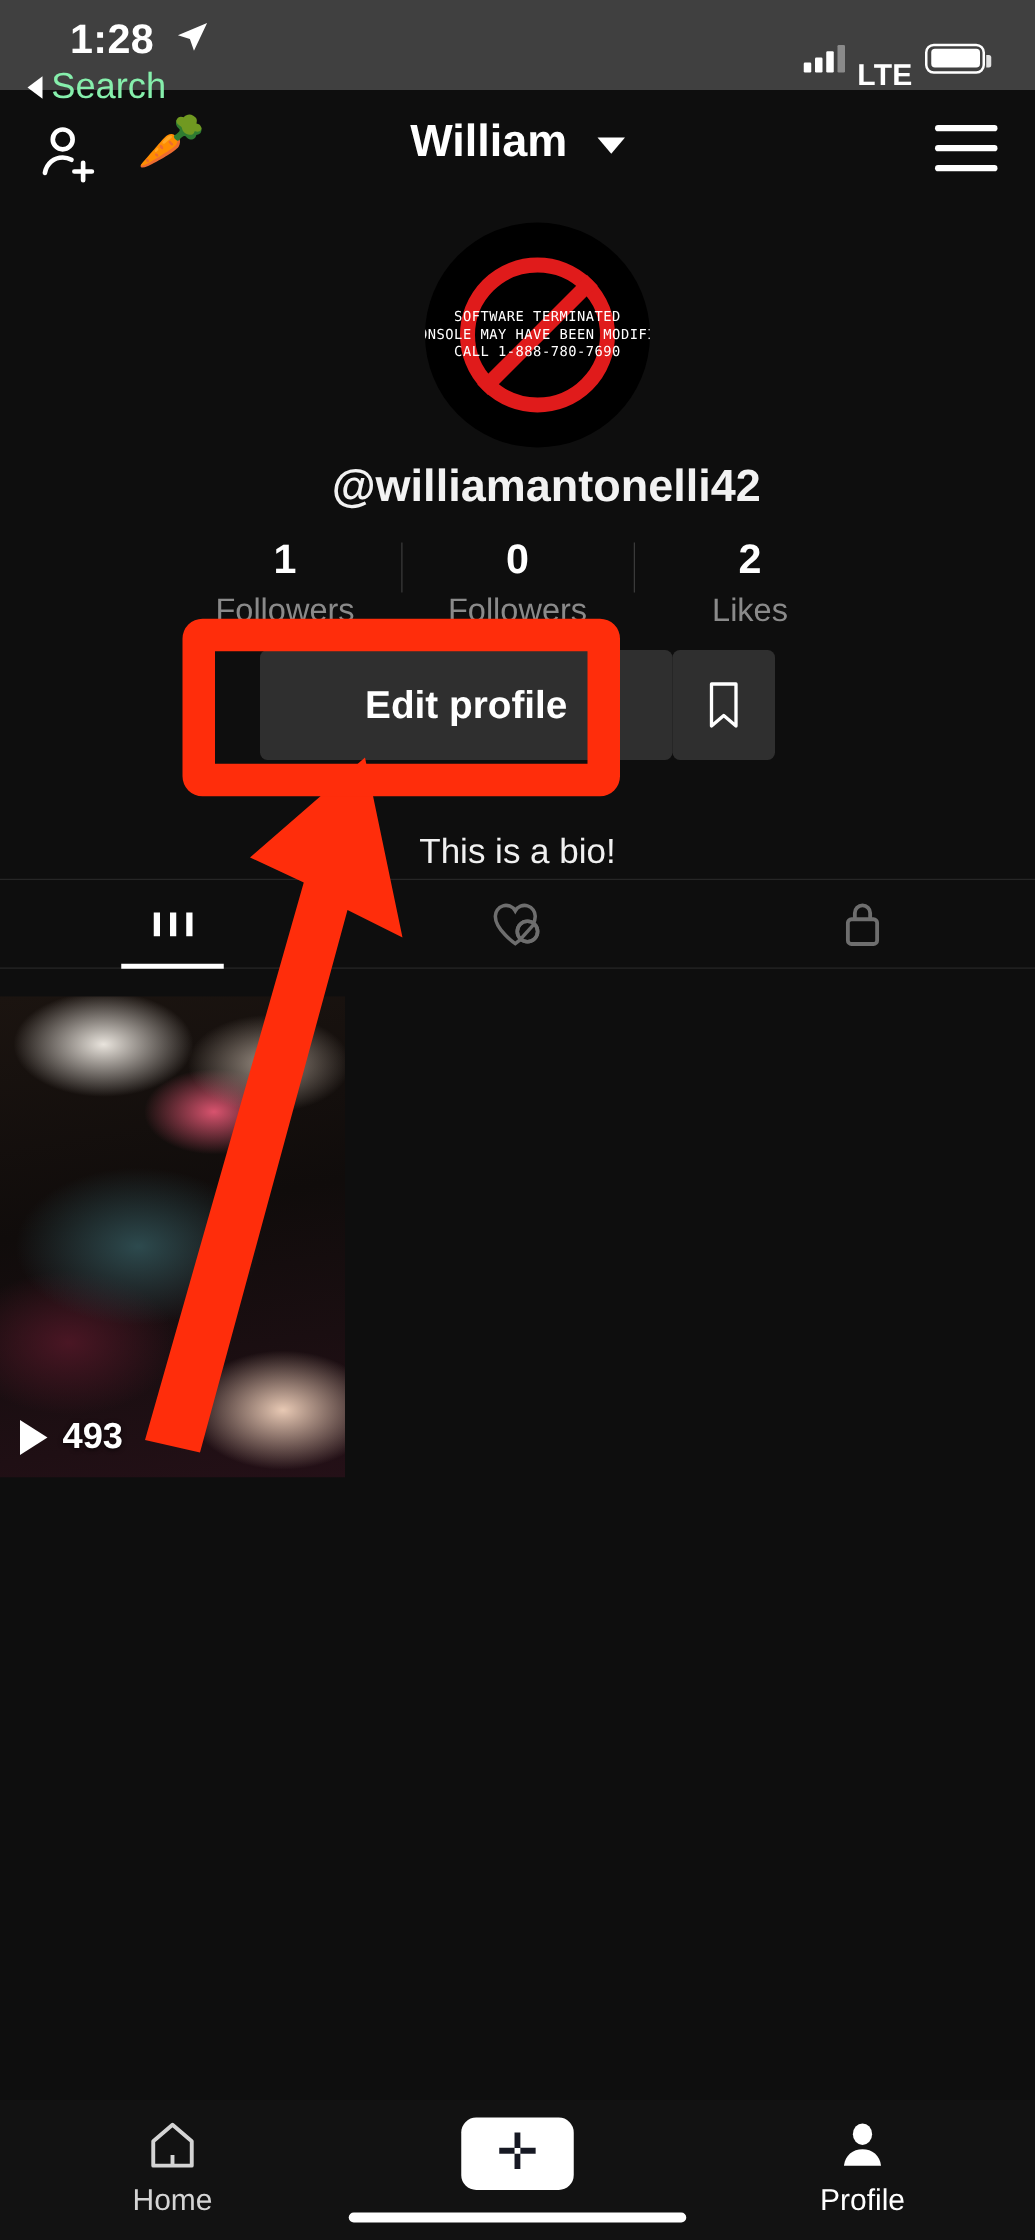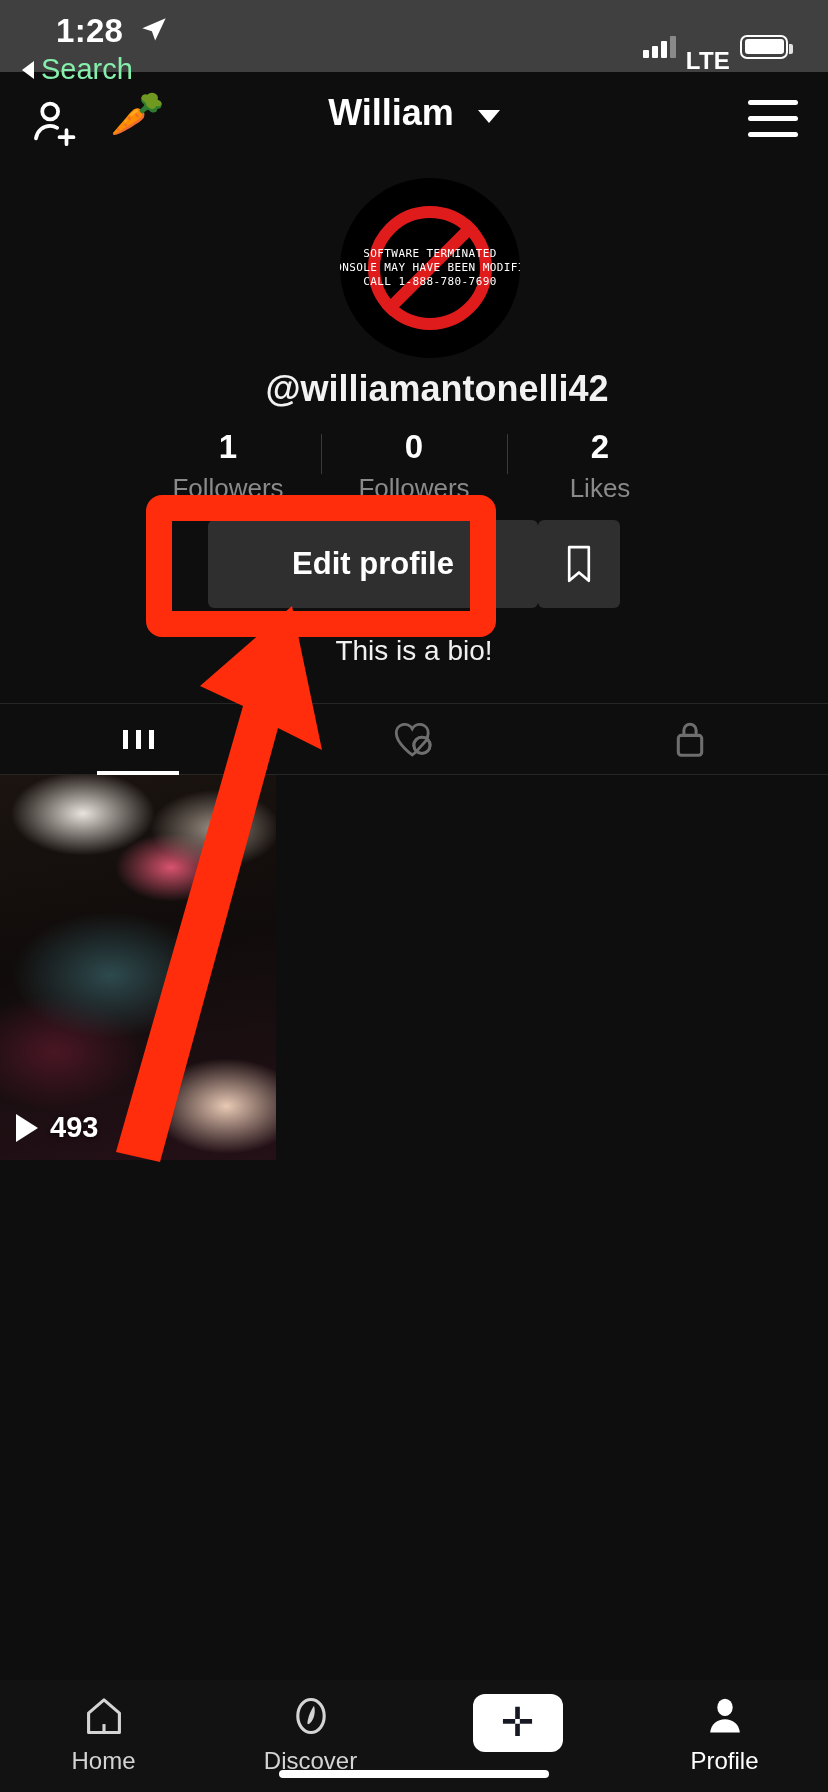--- a/index.html
+++ b/index.html
@@ -131,41 +131,41 @@
 
   
   .annot-box {
     position:absolute; left:146px; top:495px; width:350px; height:142px;
     border:26px solid #ff2d0b; border-radius:16px; z-index:20; pointer-events:none;
   }
   .annot-arrow { position:absolute; left:60px; top:600px; z-index:19; pointer-events:none; }
 
   
   .bio {
-    position:absolute; top:635px; left:0; width:828px; text-align:center;
+    position:absolute; top:665px; left:0; width:828px; text-align:center;
     color:#f0f0f0; font-size:28px;
   }
 
   
   .tabs {
     position:absolute; top:703px; left:0; width:828px; height:72px;
     border-top:1px solid #262626; border-bottom:1px solid #262626;
     display:flex;
   }
   .tab { flex:1; display:flex; align-items:center; justify-content:center; position:relative; }
   .tab.active:after{
     content:""; position:absolute; bottom:-1px; left:50%; transform:translateX(-50%);
     width:82px; height:4px; background:#fff;
   }
   .grid-icon { display:flex; flex-direction:column; gap:5px; }
   .grid-icon span { display:flex; gap:8px; }
   .grid-icon i { display:block; width:5px; height:19px; background:#fff; }
 
   
-  .vgrid { position:absolute; top:775px; left:0; width:728px; height:385px; display:flex; }
+  .vgrid { position:absolute; top:797px; left:0; width:728px; height:385px; display:flex; }
   .vcell { width:276px; height:385px; position:relative; overflow:hidden; }
   .vthumb {
     position:absolute; inset:0;
     background:
       radial-gradient(ellipse 120px 70px at 30% 10%, #e9e4dd 0%, rgba(233,228,221,0) 60%),
       radial-gradient(ellipse 100px 60px at 78% 14%, #9b8f84 0%, rgba(155,143,132,0) 65%),
       radial-gradient(ellipse 90px 55px at 62% 24%, #d8536e 0%, rgba(216,83,110,0) 62%),
       radial-gradient(ellipse 140px 90px at 40% 52%, #2d4a4e 0%, rgba(45,74,78,0) 70%),
       radial-gradient(ellipse 120px 80px at 20% 72%, #4a1624 0%, rgba(74,22,36,0) 72%),
       radial-gradient(ellipse 110px 70px at 82% 86%, #e8c9b4 0%, rgba(232,201,180,0) 68%),
@@ -338,27 +338,20 @@
 
   <div class="bottomnav">
     <div class="bnav-item">
       <svg width="46" height="44" viewBox="0 0 24 24" fill="none" stroke="#d4d4d4" stroke-width="1.7" stroke-linejoin="round">
         <path d="M3.6 10.4 12 3.2l8.4 7.2V21H3.6z"></path>
         <path d="M12 21v-4.6"></path>
       </svg>
       <div class="bnav-label">Home</div>
     </div>
 
-    <div class="bnav-item">
-      <svg width="46" height="44" viewBox="0 0 24 24" fill="none" stroke="#d4d4d4" stroke-width="1.7">
-        <ellipse cx="12" cy="12" rx="7.2" ry="9"></ellipse>
-        <path d="M13.6 6.4c.9 2.6.4 6.2-1.2 8.4-.9 1.2-1.9 1.9-2.2 1.6-.4-.4.3-3.9 1.4-6.3.7-1.6 1.6-3 2-3.7z" fill="#d4d4d4" stroke="none"></path>
-      </svg>
-      <div class="bnav-label">Discover</div>
-    </div>
 
     <div class="bnav-item">
       <div class="create-btn">
         <span class="plus">✛</span>
       </div>
     </div>
 
 
     <div class="bnav-item active">
       <svg width="44" height="44" viewBox="0 0 24 24">

